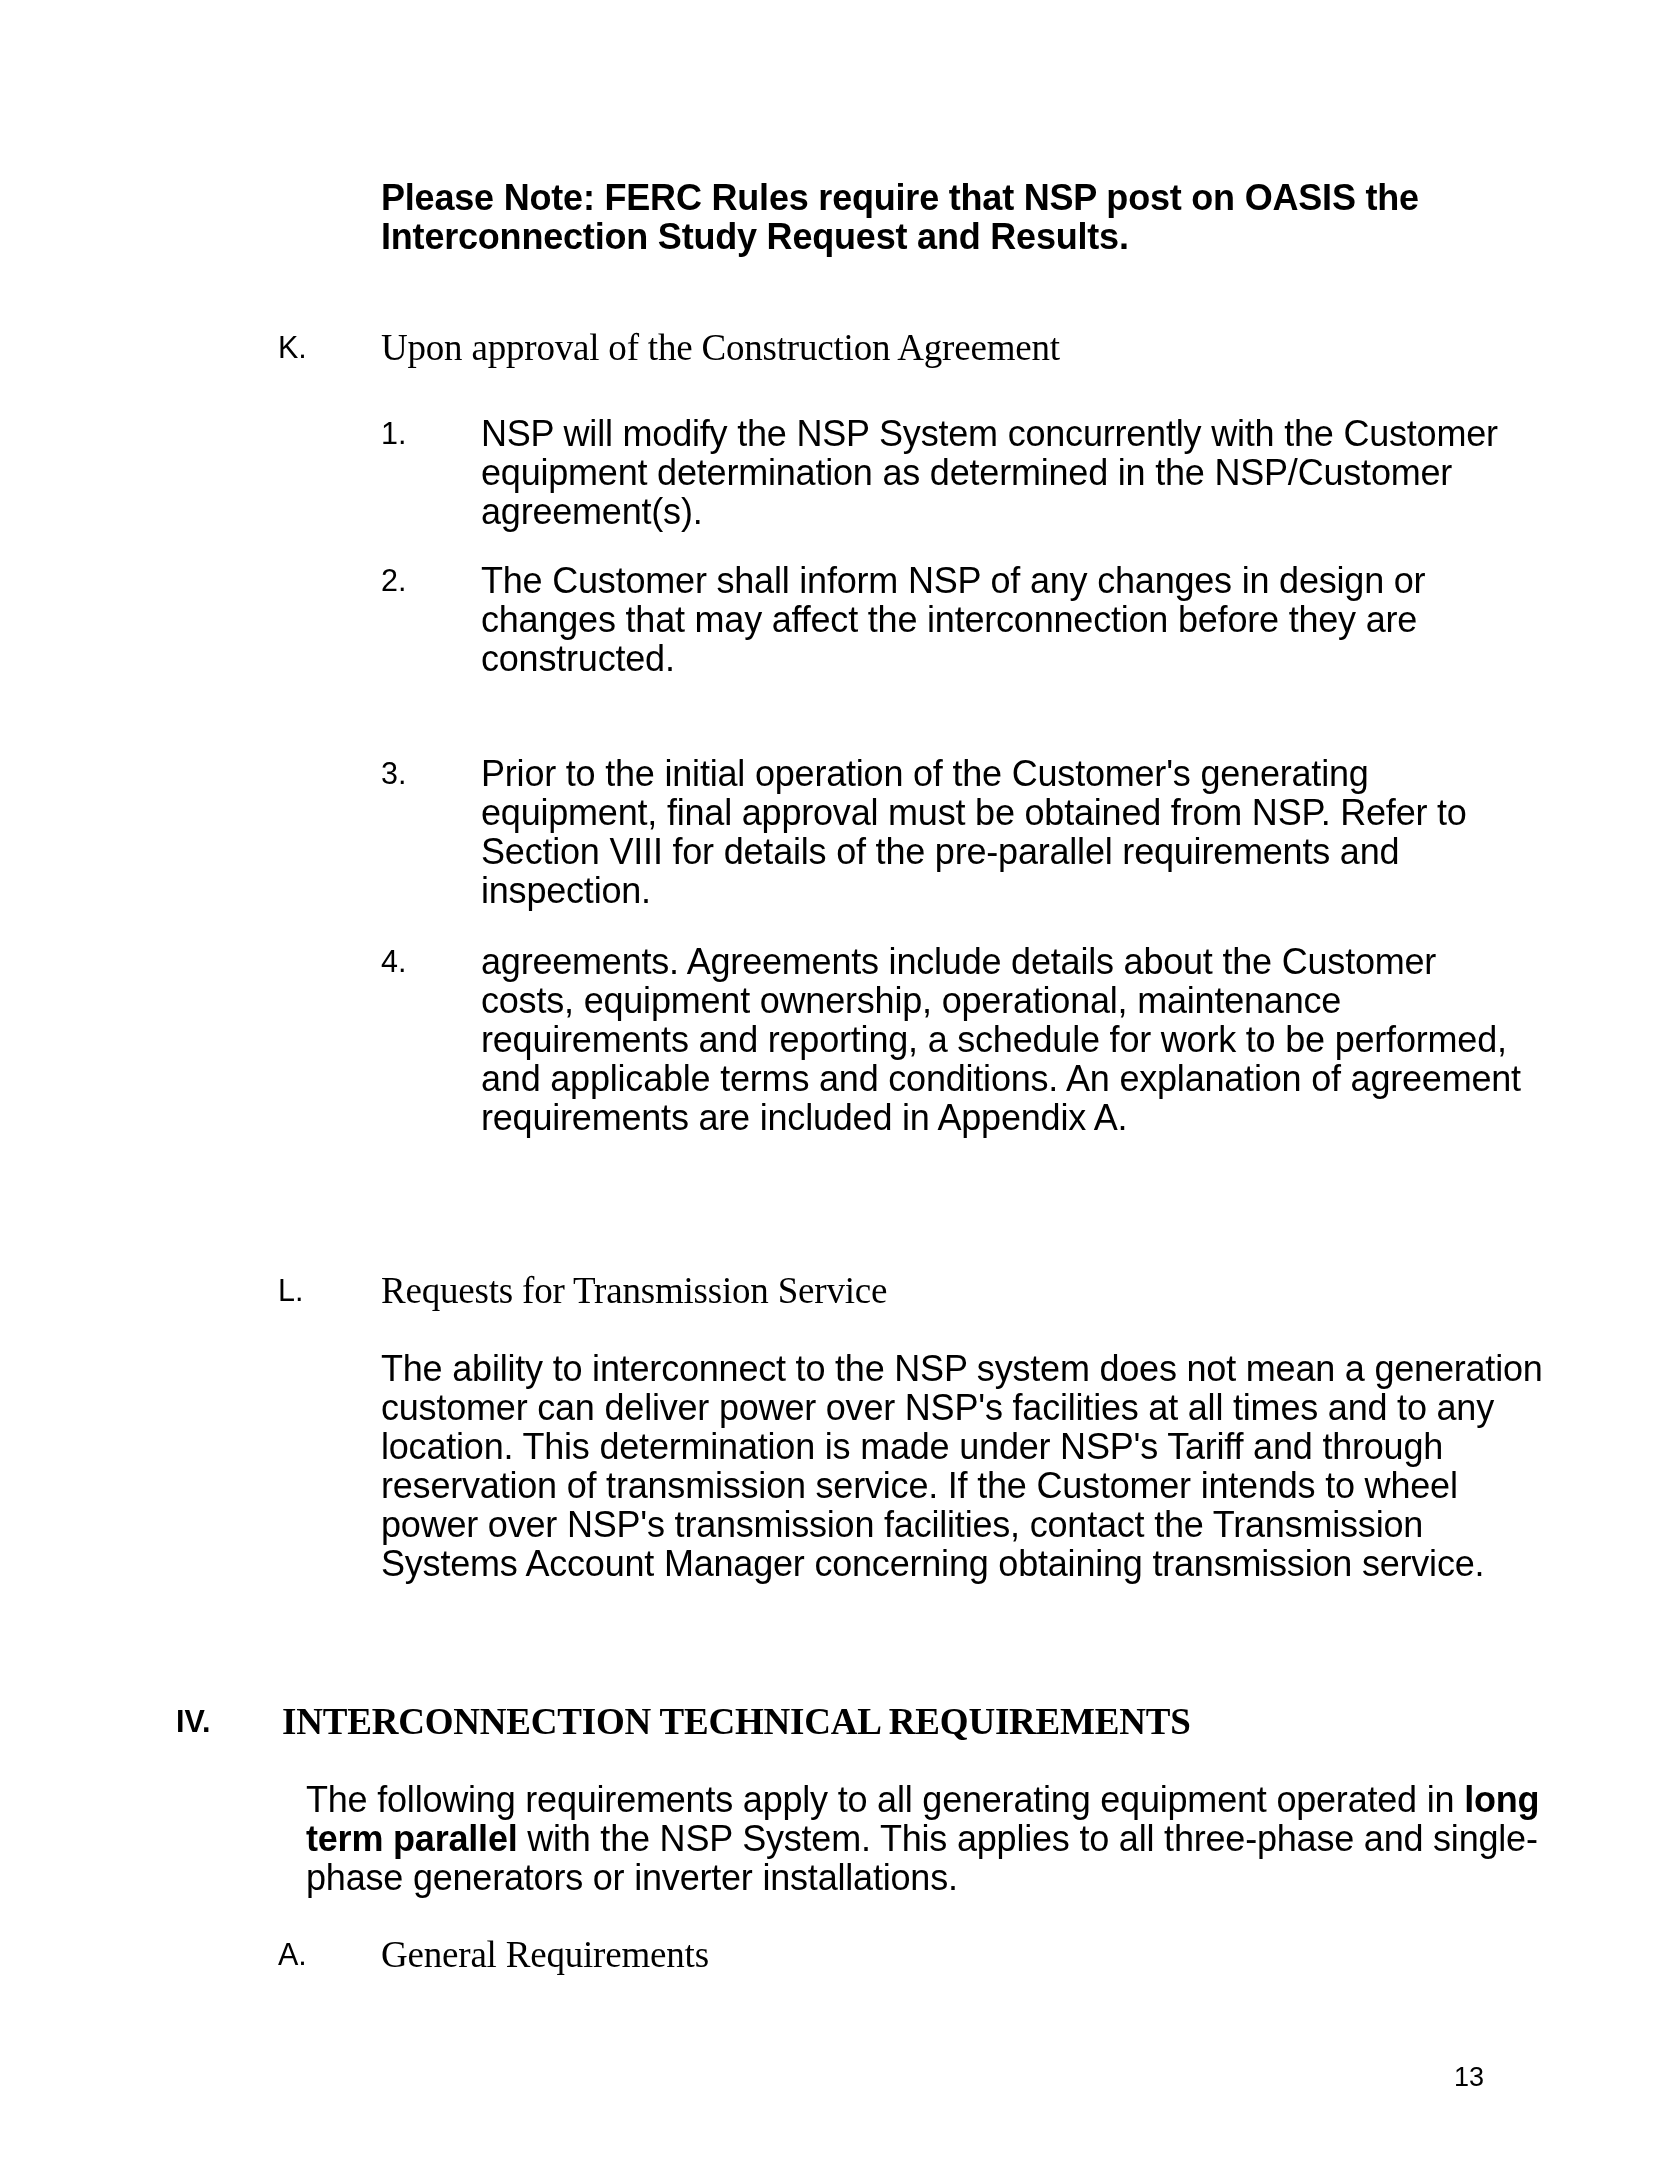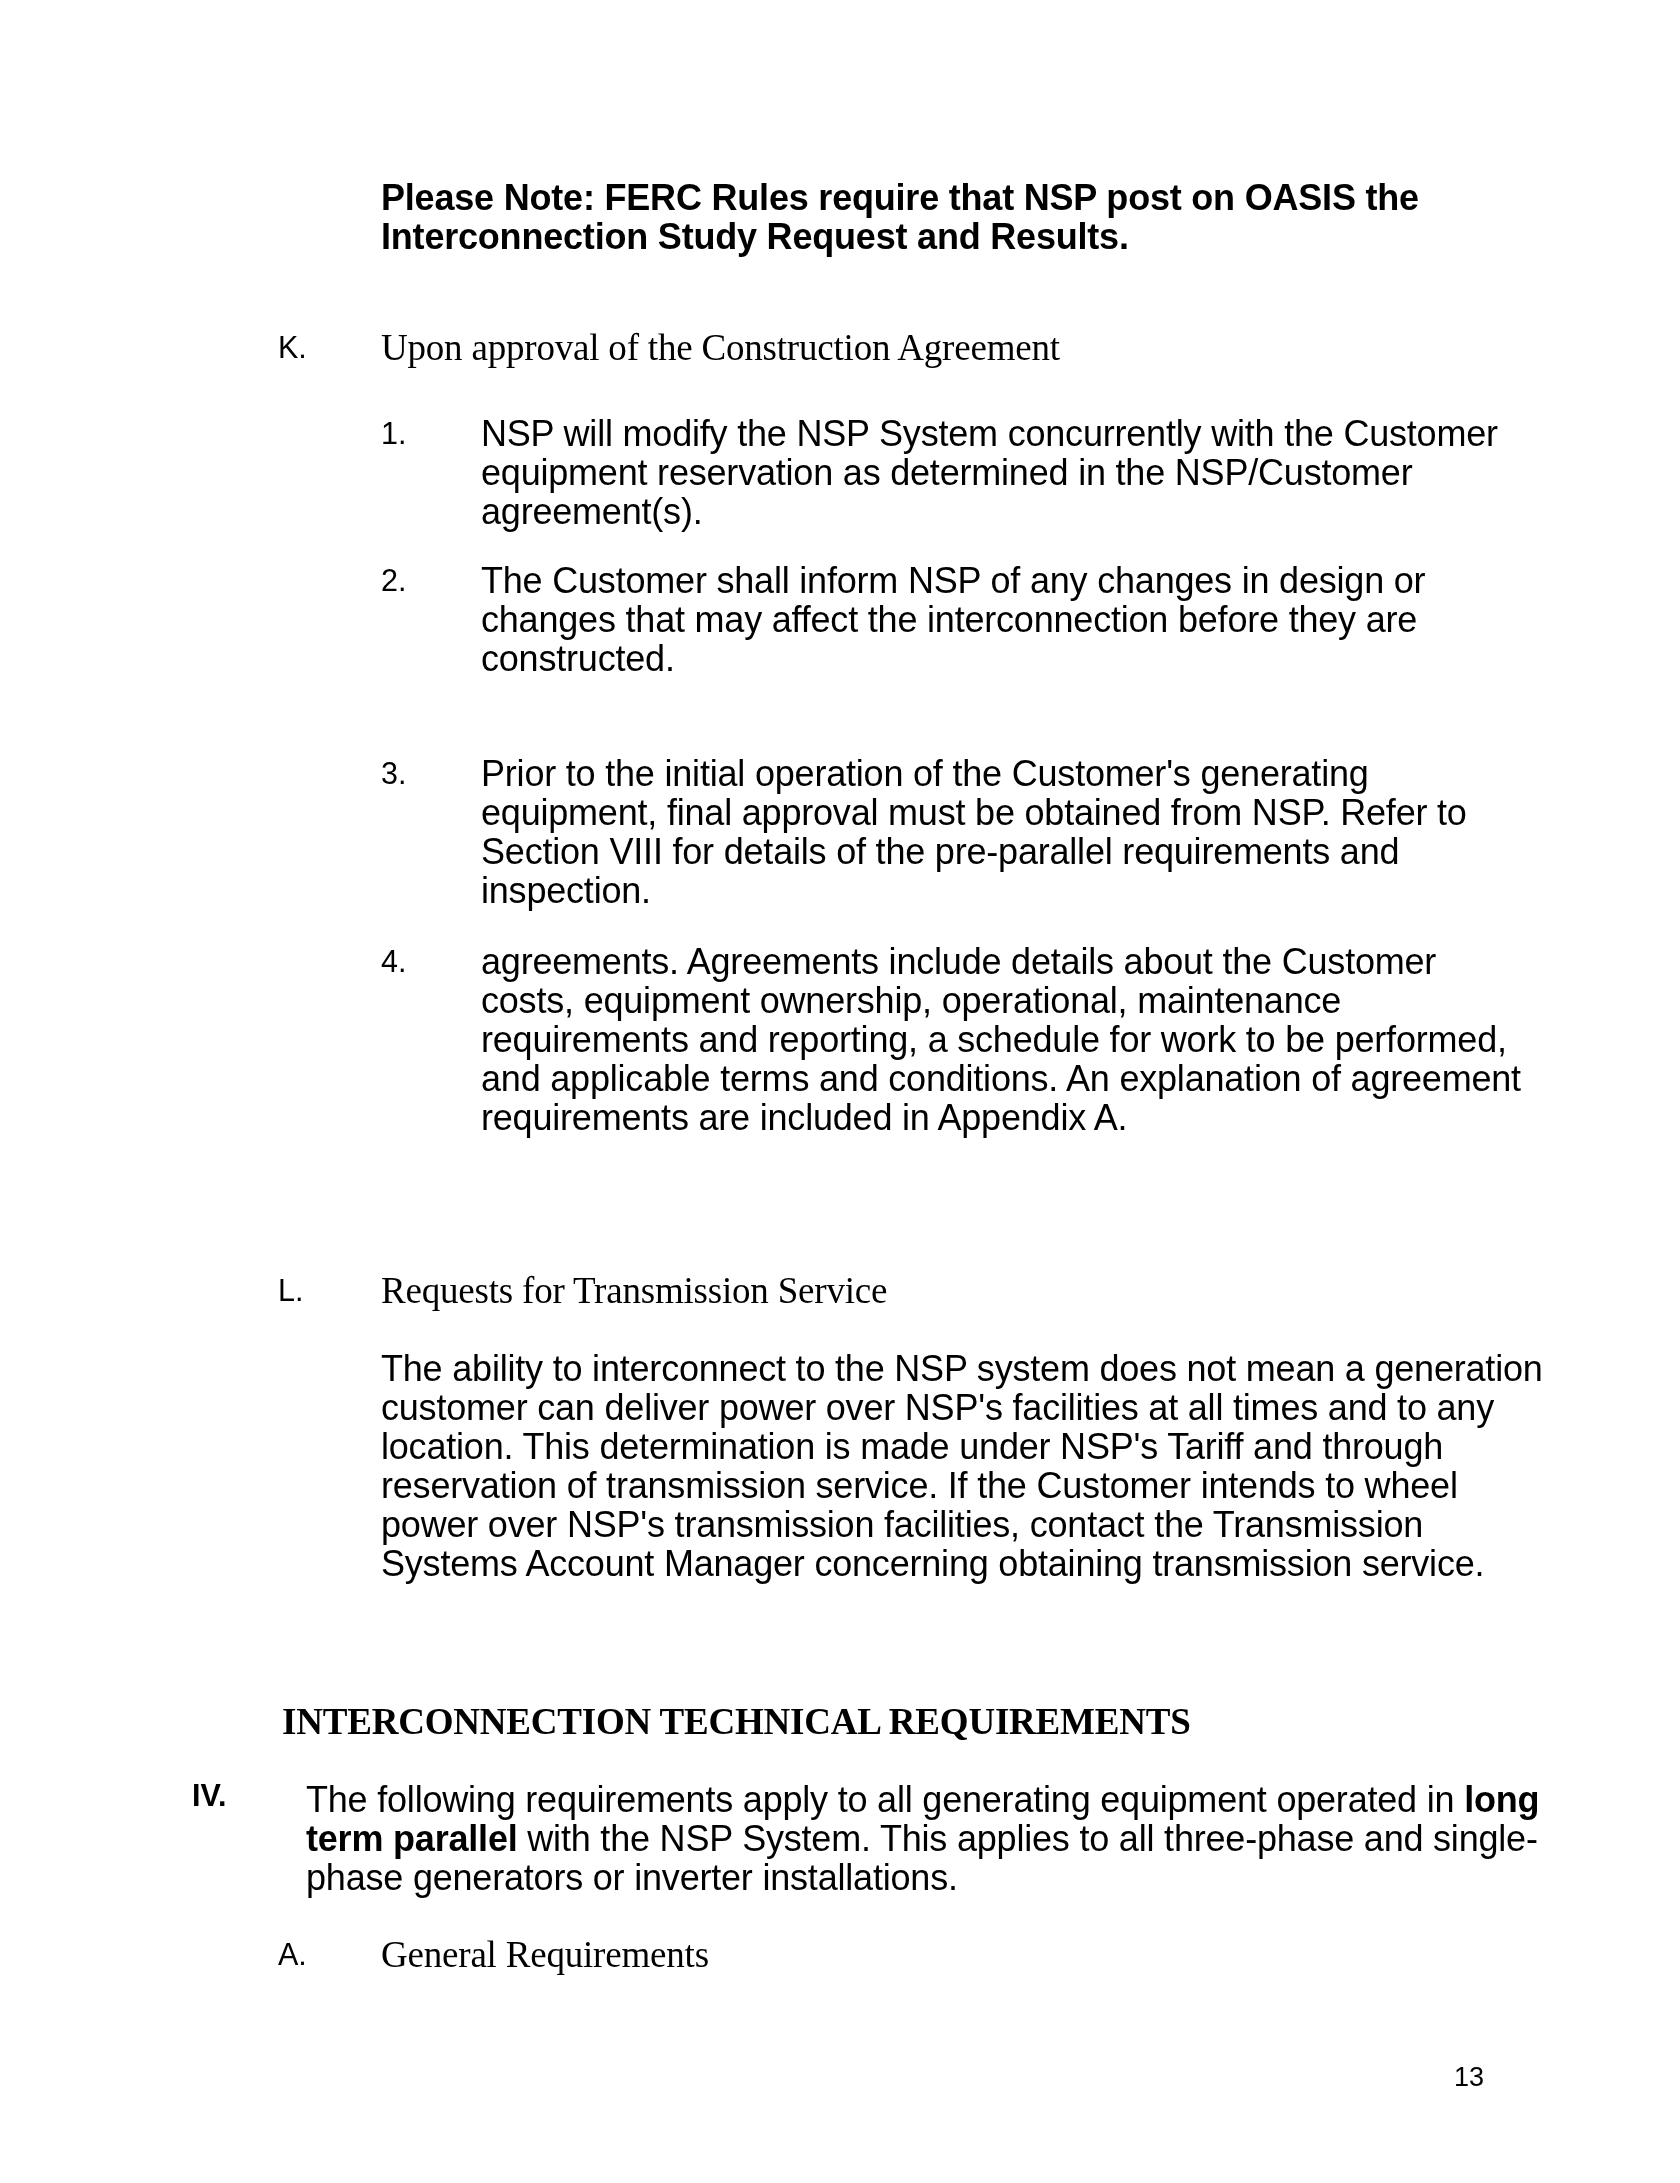--- a/index.html
+++ b/index.html
@@ -28,21 +28,21 @@
   <span class="ln">Please Note:  FERC Rules require that NSP post on OASIS the</span>
   <span class="ln">Interconnection Study Request and Results.</span>
 </div>
 
 <div class="marker" style="left:278px; top:328px;">K.</div>
 <div class="line" style="left:381px; top:328px;">Upon approval of the Construction Agreement</div>
 
 <div class="marker" style="left:381px; top:414px;">1.</div>
 <div class="block" style="left:481px; top:414px;">
   <span class="ln">NSP will modify the NSP System concurrently with the Customer</span>
-  <span class="ln">equipment reservation as determined in the NSP/Customer</span>
+  <span class="ln">equipment determination as determined in the NSP/Customer</span>
   <span class="ln">agreement(s).</span>
 </div>
 
 <div class="marker" style="left:381px; top:561px;">2.</div>
 <div class="block" style="left:481px; top:561px;">
   <span class="ln">The Customer shall inform NSP of any changes in design or</span>
   <span class="ln">changes that may affect the interconnection before they are</span>
   <span class="ln">constructed.</span>
 </div>
 
@@ -67,21 +67,21 @@
 <div class="line" style="left:381px; top:1271px;">Requests for Transmission Service</div>
 <div class="block" style="left:381px; top:1349px;">
   <span class="ln">The ability to interconnect to the NSP system does not mean a generation</span>
   <span class="ln">customer can deliver power over NSP's facilities at all times and to any</span>
   <span class="ln">location.  This determination is made under NSP's Tariff and through</span>
   <span class="ln">reservation of transmission service.  If the Customer intends to wheel</span>
   <span class="ln">power over NSP's transmission facilities, contact the Transmission</span>
   <span class="ln">Systems Account Manager concerning obtaining transmission service.</span>
 </div>
 
-<div class="marker bold" style="left:176px; top:1776px;margin-left:16px;">IV.</div>
+<div class="marker bold" style="left:176px; top:1702px;">IV.</div>
 <div class="line bold" style="left:282px; top:1702px;">INTERCONNECTION TECHNICAL REQUIREMENTS</div>
 <div class="block" style="left:278px; top:1780px;margin-left:28px;">
   <span class="ln"><span>The following requirements apply to all generating equipment operated in </span><b>long</b></span>
   <span class="ln"><b>term parallel</b><span> with the NSP System.  This applies to all three-phase and single-</span></span>
   <span class="ln">phase generators or inverter installations.</span>
 </div>
 
 <div class="marker" style="left:278px; top:1935px;">A.</div>
 <div class="line" style="left:381px; top:1935px;">General Requirements</div>
 

